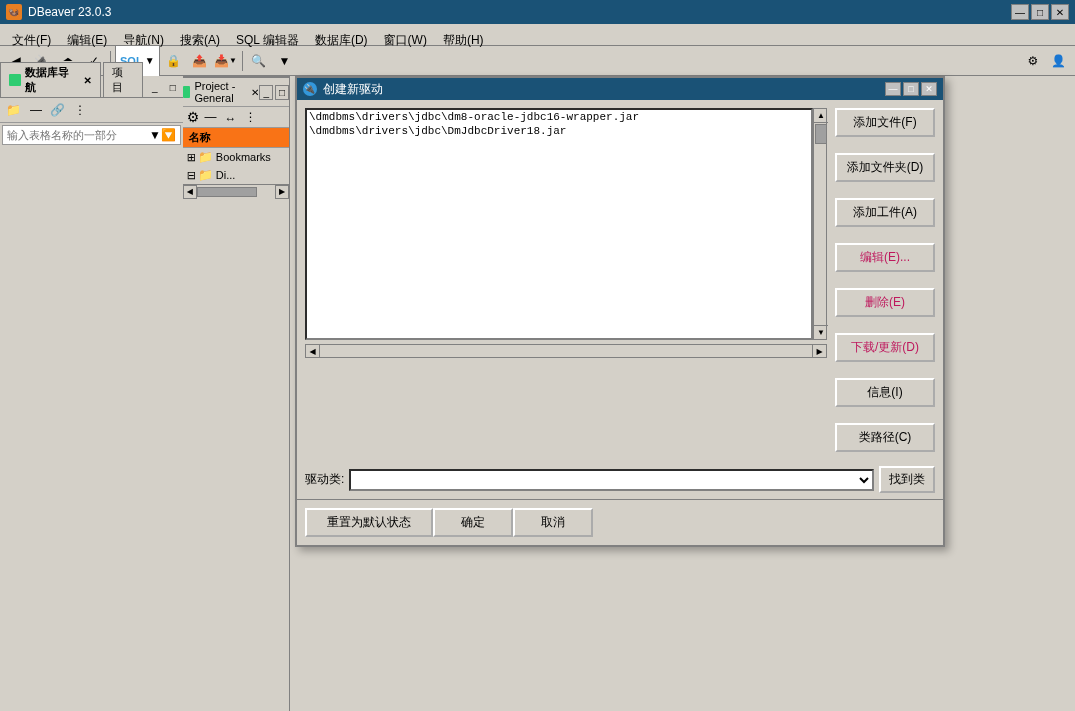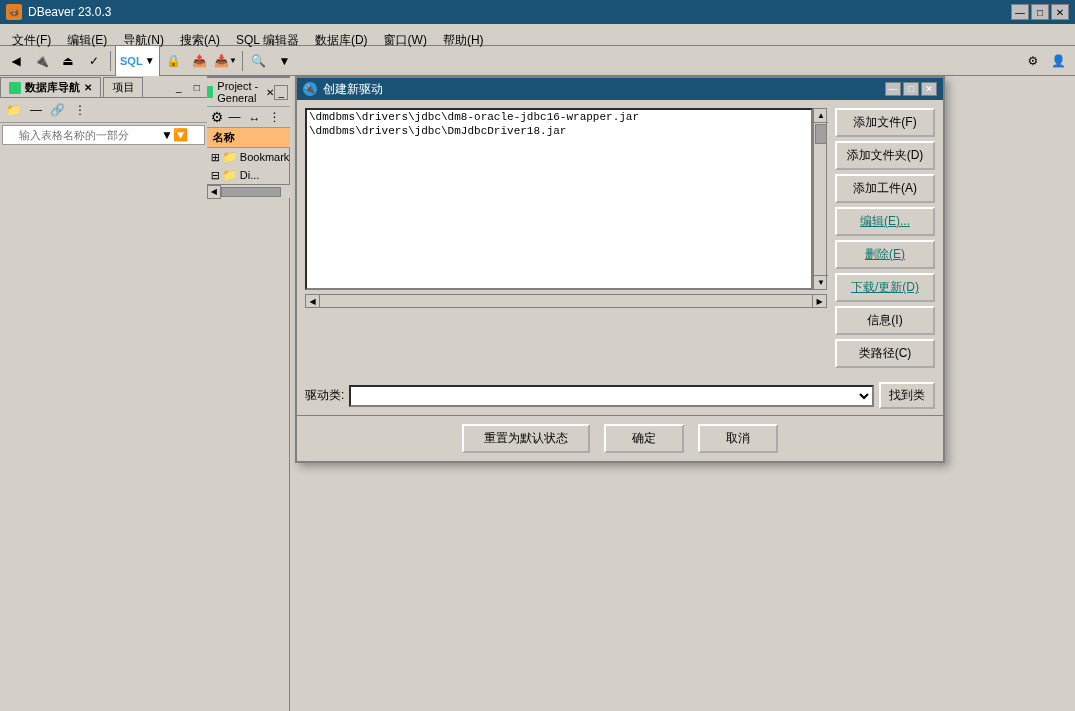--- a/index.html
+++ b/index.html
@@ -301,35 +301,34 @@
     .file-item {
       padding: 1px 2px;
       cursor: pointer;
       white-space: nowrap;
     }
 
     
     .dialog-right-btns {
       display: flex;
       flex-direction: column;
-      gap: 4px;
+      gap: 16px;
       width: 100px;
     }
     .dialog-right-btn {
       padding: 4px 6px;
       background: #d4d0c8;
       border: 2px outset #ffffff;
       font-size: 12px;
       cursor: pointer;
       text-align: center;
       white-space: nowrap;
     }
     .dialog-right-btn.disabled {
-      color: #0f766e;
-      text-decoration: underline;
+      color: #be185d;
     }
 
     
     .driver-class-row {
       display: flex;
       align-items: center;
       padding: 6px 8px;
       gap: 5px;
     }
     .driver-class-label {
@@ -339,22 +338,22 @@
       padding: 3px 8px;
       background: #d4d0c8;
       border: 2px outset #ffffff;
       font-size: 12px;
       cursor: pointer;
     }
 
     
     .dialog-footer {
       display: flex;
-      justify-content: center;
-      gap: 14px;
+      justify-content: flex-start;
+      gap: 0;
       padding: 8px;
       border-top: 1px solid #808080;
     }
     .footer-btn {
       padding: 4px 20px;
       background: #d4d0c8;
       border: 2px outset #ffffff;
       font-size: 12px;
       cursor: pointer;
       min-width: 80px;
@@ -432,21 +431,21 @@
         </div>
       </div>
 
       <div style="display:flex;align-items:center;padding:2px 4px;gap:2px;background:#d4d0c8;border-bottom:1px solid #999;">
         <div class="toolbar-btn" style="width:20px;height:20px;font-size:12px;">📁</div>
         <div class="toolbar-btn" style="width:20px;height:20px;">—</div>
         <div class="toolbar-btn" style="width:20px;height:20px;">🔗</div>
         <div class="toolbar-btn" style="width:20px;height:20px;">⋮</div>
       </div>
 
-      <div style="display:flex;align-items:center;background:white;border:1px solid #999;margin:2px;padding:2px 16px;">
+      <div style="display:flex;align-items:center;background:white;border:1px solid #999;margin:2px;padding:2px 4px;">
         <input type="text" class="search-input" style="flex: 1 1 0%; border: none; outline: none; font-size: 11px; font-family: SimSun, sans-serif;" placeholder="输入表格名称的一部分">
         <div style="font-size:12px;cursor:pointer;">▼</div>
         <div style="font-size:12px;cursor:pointer;">🔽</div>
       </div>
 
       <div class="db-tree">
       </div>
     </div>
 
     <div class="project-panel" style="border-top:2px solid #808080;">
@@ -463,21 +462,21 @@
         </div>
       </div>
 
       <div style="display:flex;align-items:center;padding:2px 4px;gap:2px;background:#d4d0c8;border-bottom:1px solid #999;">
         <span style="font-size:14px;cursor:pointer;">⚙</span>
         <div style="font-size:12px;cursor:pointer;padding:1px 3px;">—</div>
         <div style="font-size:12px;cursor:pointer;padding:1px 3px;">↔</div>
         <div style="font-size:12px;cursor:pointer;padding:1px 3px;">⋮</div>
       </div>
 
-      <div style="background:#fdba74;padding:2px 6px;font-size:11px;font-weight:bold;border-bottom:1px solid #999;">
+      <div style="background:#f97316;padding:2px 6px;font-size:11px;font-weight:bold;border-bottom:1px solid #999;">
         <span>名称</span>
       </div>
 
       <div class="tree-item">
         <span class="tree-expand">⊞</span>
         <span class="tree-icon">
             <span class="folder-icon" style="color:#e67e22;">📁</span>
           </span>
         <span>Bookmarks</span>
       </div>
@@ -512,21 +511,21 @@
         <div class="dialog-btn">—</div>
         <div class="dialog-btn">□</div>
         <div class="dialog-btn">✕</div>
       </div>
     </div>
 
 
     <div class="dialog-body">
 
       <div style="flex:1;display:flex;flex-direction:column;gap:4px;">
-        <div style="display:flex;height:182px;gap:0;">
+        <div style="display:flex;height:232px;gap:0;">
 
           <div style="flex:1;border:2px inset #808080;background:white;overflow:hidden;font-size:11px;font-family:'Courier New',monospace;">
             <div class="file-item">\dmdbms\drivers\jdbc\dm8-oracle-jdbc16-wrapper.jar</div>
             <div class="file-item">\dmdbms\drivers\jdbc\DmJdbcDriver18.jar</div>
           </div>
 
           <div style="width:14px;background:#d4d0c8;border:1px solid #808080;display:flex;flex-direction:column;">
             <div style="width:14px;height:14px;border-bottom:1px solid #808080;display:flex;align-items:center;justify-content:center;font-size:8px;cursor:pointer;">▲</div>
             <div style="width:12px;height:20px;background:#a0a0a0;border:1px solid #808080;margin:1px;"></div>
             <div style="flex:1;"></div>

